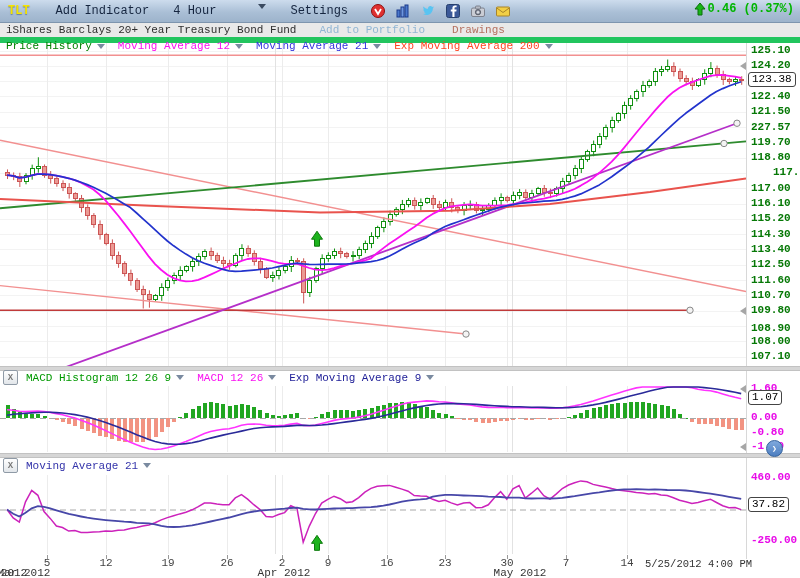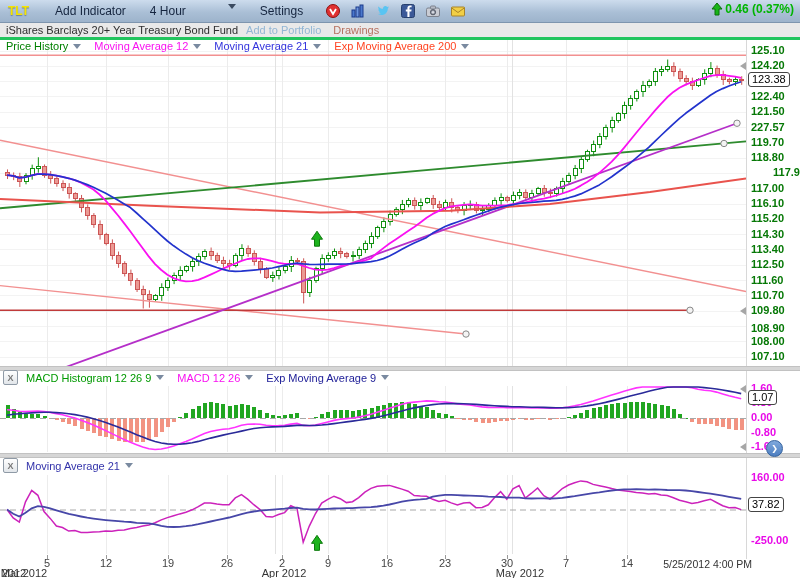--- a/index.html
+++ b/index.html
@@ -1,37 +1,37 @@
 <!DOCTYPE html>
 <html><head>
 <meta charset="utf-8">
 <style>
   html,body{margin:0;padding:0;background:#fff;}
   .app{position:relative;width:800px;height:578px;overflow:hidden;background:#fff;
-       font-family:Liberation Sans, sans-serif;-webkit-font-smoothing:antialiased;}
+       font-family:Liberation Mono, monospace;-webkit-font-smoothing:antialiased;}
   svg#chart{position:absolute;left:0;top:0;z-index:1;}
   
   .toolbar{position:absolute;left:0;top:0;width:800px;height:22px;z-index:5;
     background:linear-gradient(#cddced,#aabfd6 55%,#9db3cb);border-bottom:1px solid #7e95ae;
     display:flex;align-items:center;font-size:12px;color:#15253f;}
   .sym{color:#f5e400;font-weight:bold;margin:0 12px 0 8px;text-shadow:0 1px 1px #6b7f98;}
   .tbitem{margin:0 14px;cursor:pointer;}
   .tbsel{display:flex;align-items:flex-start;margin:8px 10px;cursor:pointer;}
   .tbsel .lbl{margin-right:42px;}
   .caret{width:0;height:0;border-left:4px solid transparent;border-right:4px solid transparent;
     border-top:5px solid #3a4a60;display:inline-block;}
   .lcaret{width:0;height:0;border-left:4px solid transparent;border-right:4px solid transparent;
     border-top:5px solid #7a8aa0;display:inline-block;margin-left:5px;vertical-align:1px;}
   .tbicons{display:flex;align-items:center;gap:9px;margin-left:8px;}
   .tbicon{width:16px;height:16px;display:inline-block;cursor:pointer;}
   .change{position:absolute;right:6px;top:2px;display:flex;align-items:center;font-weight:bold;font-size:12px;}
   .change span{margin-left:2px;}
   
   .subbar{position:absolute;left:0;top:23px;width:800px;height:14px;z-index:5;background:#e9e9e9;
-    border-bottom:3px solid #22c55e;font-size:11px;display:flex;align-items:center;color:#2e2e2e;}
+    border-bottom:6px solid #22c55e;font-size:11px;display:flex;align-items:center;color:#2e2e2e;gap:15px;}
   .fund{margin-left:6px;}
   .addport{margin-left:8px;color:#92b6d4;cursor:pointer;}
   .drawings{margin-left:12px;color:#b5705f;cursor:pointer;}
   
   .legend{position:absolute;z-index:6;display:flex;align-items:center;font-size:11px;white-space:nowrap;}
   .legend .litem{display:flex;align-items:center;margin-right:13px;cursor:pointer;}
   .xbtn{width:13px;height:13px;border:1px solid #8f9aa6;border-radius:2px;margin:0 8px 0 3px;
     background:linear-gradient(#fff,#e2e6ea);color:#777;font-size:9px;font-weight:bold;
     display:flex;align-items:center;justify-content:center;cursor:pointer;}
   
@@ -669,21 +669,21 @@
   <div id="macd-axis">
       <div class="axlab m" style="left: 751px; top: 381.56px;">1.60</div>
       <div class="axlab m" style="left: 751px; top: 396.28px;">0.80</div>
       <div class="axlab m" style="left: 751px; top: 411px;">0.00</div>
       <div class="axlab m" style="left: 751px; top: 425.72px;">-0.80</div>
       <div class="axlab m" style="left: 751px; top: 440.44px;">-1.60</div>
       <div class="axmark" style="left: 740px; top: 384.56px;"></div>
       <div class="axmark" style="left: 740px; top: 443.44px;"></div>
     </div>
   <div id="cci-axis">
-      <div class="axlab m" style="left: 751px; top: 471px;">160.00</div>
+      <div class="axlab m" style="left: 751px; top: 471px;">460.00</div>
       <div class="axlab m" style="left: 751px; top: 534px;">-250.00</div>
     </div>
   <div id="xaxis">
       <div class="ticklab" style="left: 34px; top: 557px;">5</div>
       <div class="ticklab" style="left: 93px; top: 557px;">12</div>
       <div class="ticklab" style="left: 155px; top: 557px;">19</div>
       <div class="ticklab" style="left: 214px; top: 557px;">26</div>
       <div class="ticklab" style="left: 269px; top: 557px;">2</div>
       <div class="ticklab" style="left: 315px; top: 557px;">9</div>
       <div class="ticklab" style="left: 374px; top: 557px;">16</div>

